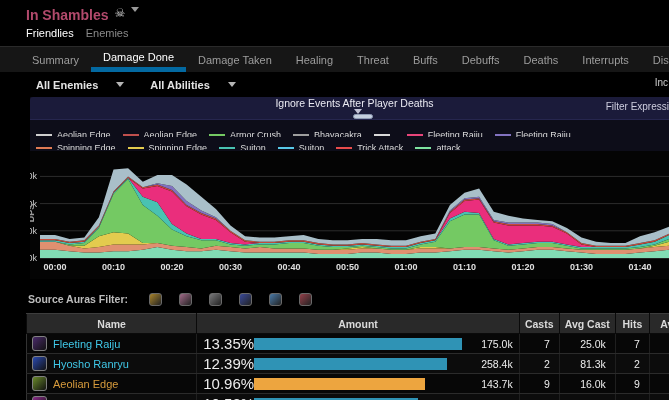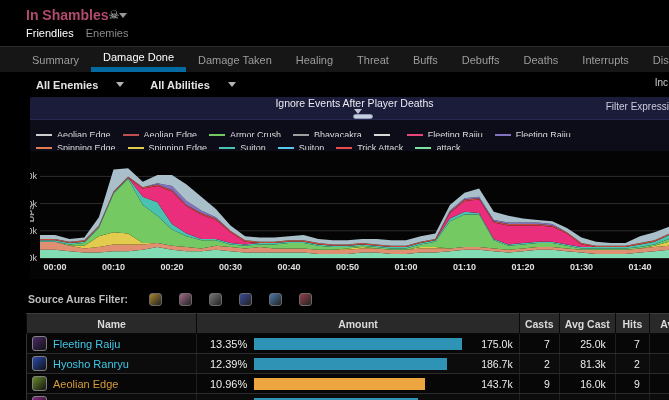--- a/index.html
+++ b/index.html
@@ -3,21 +3,21 @@
 <meta charset="utf-8">
 <style>
   html,body{margin:0;padding:0;}
   body{
     width:669px;height:400px;overflow:hidden;position:relative;
     background:#000;font-family:"Liberation Sans",sans-serif;
     -webkit-font-smoothing:antialiased;
   }
   
   .header{padding:7px 0 0 26px;}
-  .title-row{display:flex;align-items:center;}
+  .title-row{display:flex;align-items:flex-start;gap:6px;}
   .title{color:#b24a6c;font-size:14px;font-weight:bold;}
   .skull{color:#c8c8c8;font-size:12px;line-height:12px;}
   .caret{width:0;height:0;border-left:4px solid transparent;border-right:4px solid transparent;border-top:5px solid #999;display:inline-block;}
   .sub-links{padding:4px 0 0 26px;display:flex;gap:12px;font-size:11px;}
   .friendlies{color:#fff;font-weight:normal;cursor:pointer;}
   .enemies{color:#8a8a8a;cursor:pointer;}
   
   .navbar{margin-top:7px;background:#161616;border-top:1px solid #2a2a2a;height:25px;display:flex;align-items:stretch;padding-left:20px;}
   .tab{color:#9d9d9d;font-size:11px;padding:0 12px;display:flex;align-items:center;cursor:pointer;white-space:nowrap;}
   .tab.active{color:#fff;border-bottom:5px solid #0369a1;}
@@ -47,21 +47,21 @@
   
   .table-wrap{margin:7px 0 0 26px;overflow:hidden;width:643px;}
   table{border-collapse:collapse;table-layout:fixed;width:682px;border:1px solid #333;}
   th{background:#292929;color:#dadada;font-size:10.5px;font-weight:bold;height:17px;border:1px solid #0a0a0a;border-top:1px solid #3d3d3d;}
   td{height:19px;padding:0;border-right:1px solid #1f1f1f;border-bottom:1px solid #2b2b2b;background:#070707;}
   tr.alt td{background:#0c0c0c;}
   .name-cell{display:flex;align-items:center;gap:6px;padding-left:5px;}
   .ability-icon{width:15px;height:15px;border-radius:3px;border:1px solid #808080;box-sizing:border-box;flex:none;}
   .ability-name{font-size:11px;cursor:pointer;white-space:nowrap;overflow:hidden;}
   .amount-cell{display:flex;align-items:center;padding:0 6px 0 6px;}
-  .pct{width:44px;text-align:right;color:#ececec;font-size:11px;flex:none;}
+  .pct{width:44px;text-align:right;color:#ececec;font-size:15px;flex:none;}
   .bar-track{flex:1;margin:0 7px;height:12px;position:relative;}
   .bar{height:12px;}
   .amt{width:44px;text-align:right;color:#ececec;font-size:10.5px;flex:none;}
   .num{text-align:right;padding-right:9px;color:#ececec;font-size:10.5px;}
 </style>
 </head>
 <body>
 
 <div class="header">
   <div class="title-row">
@@ -242,21 +242,21 @@
               <span class="ability-icon" style="background: linear-gradient(135deg, rgb(42, 74, 176), rgb(17, 17, 17));"></span>
               <span class="ability-name" style="color: rgb(64, 200, 232);">Hyosho Ranryu</span>
             </div>
           </td>
           <td>
             <div class="amount-cell">
               <span class="pct">12.39%</span>
               <div class="bar-track">
                 <div class="bar" style="width: 92.9%; background: rgb(47, 147, 181);"></div>
               </div>
-              <span class="amt">186.7k</span>
+              <span class="amt">258.4k</span>
             </div>
           </td>
           <td class="num">2</td>
           <td class="num">81.3k</td>
           <td class="num">2</td>
           <td class="num">81.3k</td>
         </tr>
         <tr>
           <td>
             <div class="name-cell">

